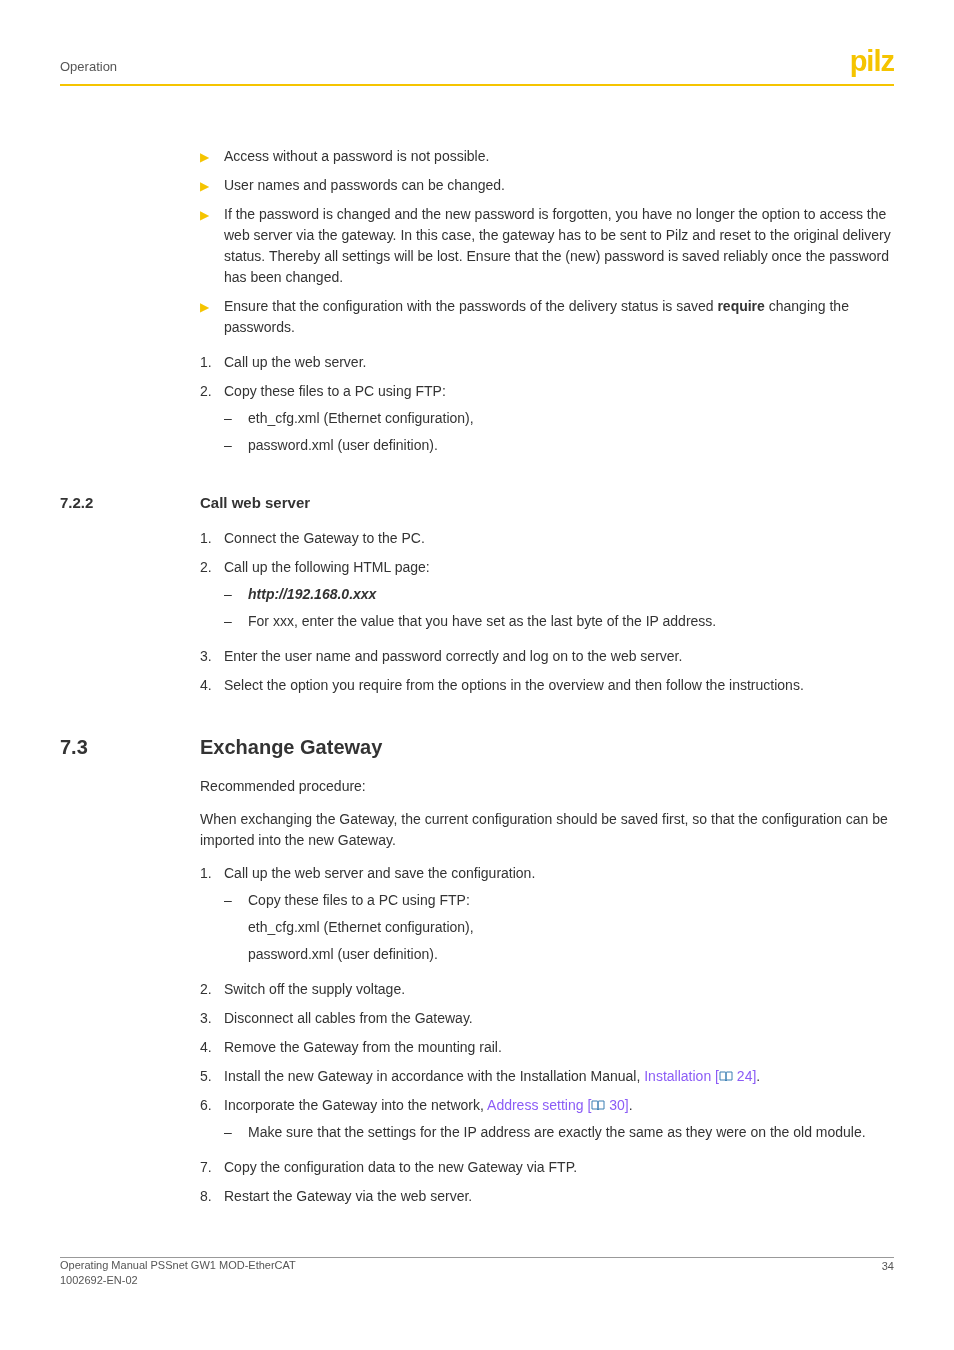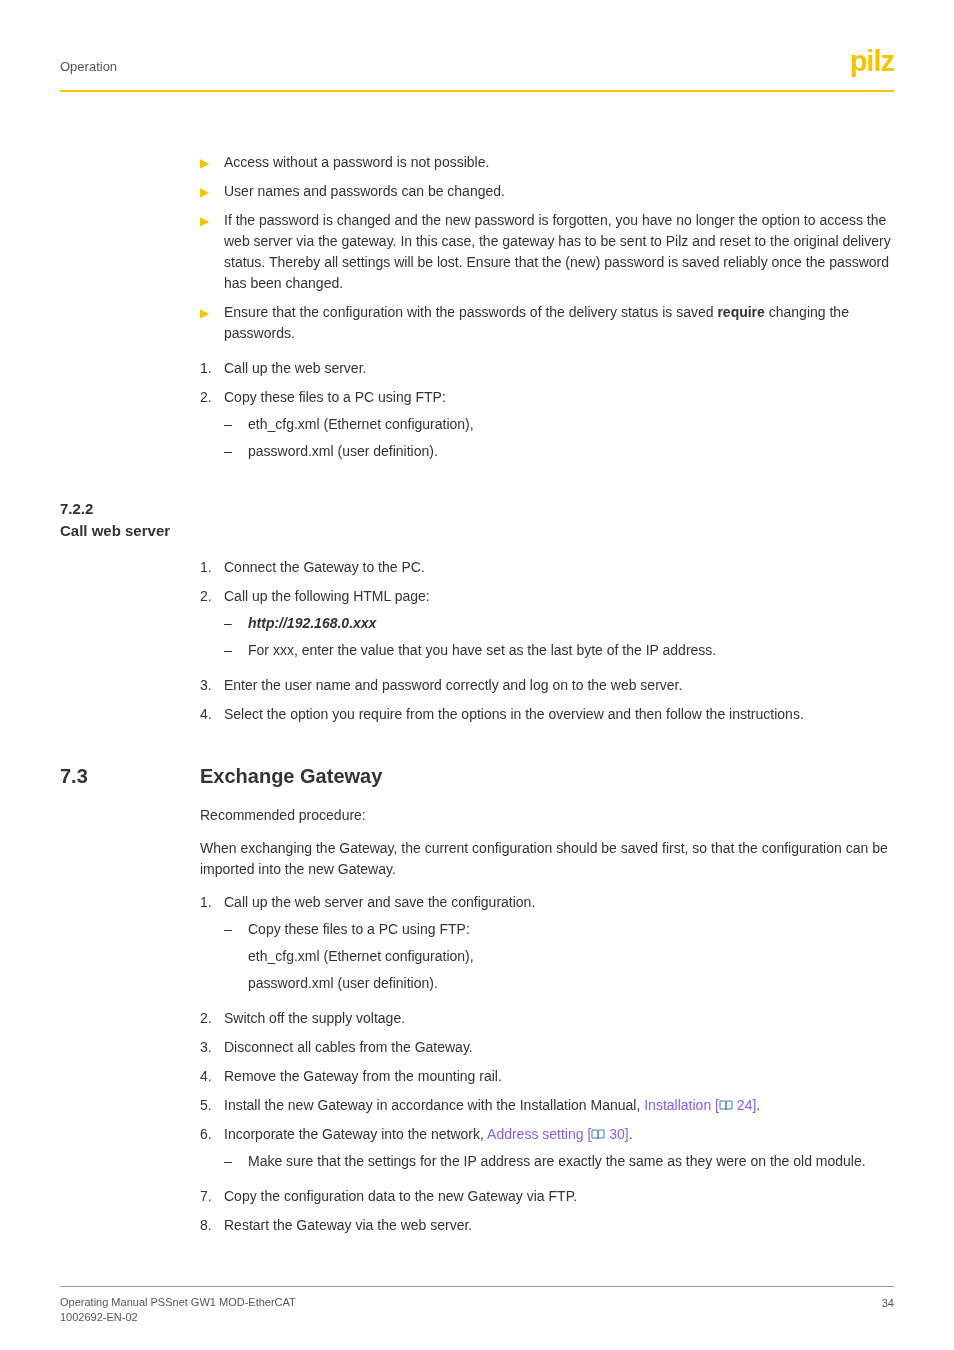--- a/index.html
+++ b/index.html
@@ -11,21 +11,20 @@
     width: 954px;
     margin: 0 auto;
     padding: 40px 60px 30px 60px;
     line-height: 1.5;
   }
   .header {
     display: flex;
     justify-content: space-between;
     align-items: baseline;
     border-bottom: 2px solid #f5c400;
-    padding-bottom: 6px;
     margin-bottom: 60px;
   }
   .header-title {
     font-size: 13px;
     color: #555;
   }
   .logo {
     font-family: Arial, sans-serif;
     font-size: 29px;
     font-weight: bold;
@@ -68,21 +67,20 @@
   .sub-marker {
     flex-shrink: 0;
     width: 24px;
     text-align: left;
   }
   .sub-text { flex: 1; }
   .section-row {
     display: flex;
     margin-top: 30px;
     margin-bottom: 14px;
-    flex-direction: column;
   }
   .section-num {
     width: 140px;
     flex-shrink: 0;
     font-weight: bold;
     font-size: 15px;
   }
   .section-title {
     font-weight: bold;
     font-size: 15px;
@@ -104,21 +102,21 @@
   }
   .para { margin-bottom: 12px; }
   .link { color: #8b5cf6; }
   .book-icon {
     display: inline-block;
     vertical-align: -2px;
   }
   .footer {
     margin-top: 50px;
     border-top: 1px solid #999;
-    padding-top: 8px;
+    padding-top: 0;
     display: flex;
     justify-content: space-between;
     font-size: 11px;
     color: #555;
   }
   .footer-left { line-height: 1.4; }
   .footer-page { }
   .bold { font-weight: bold; }
   .ital { font-style: italic; }
 </style>

